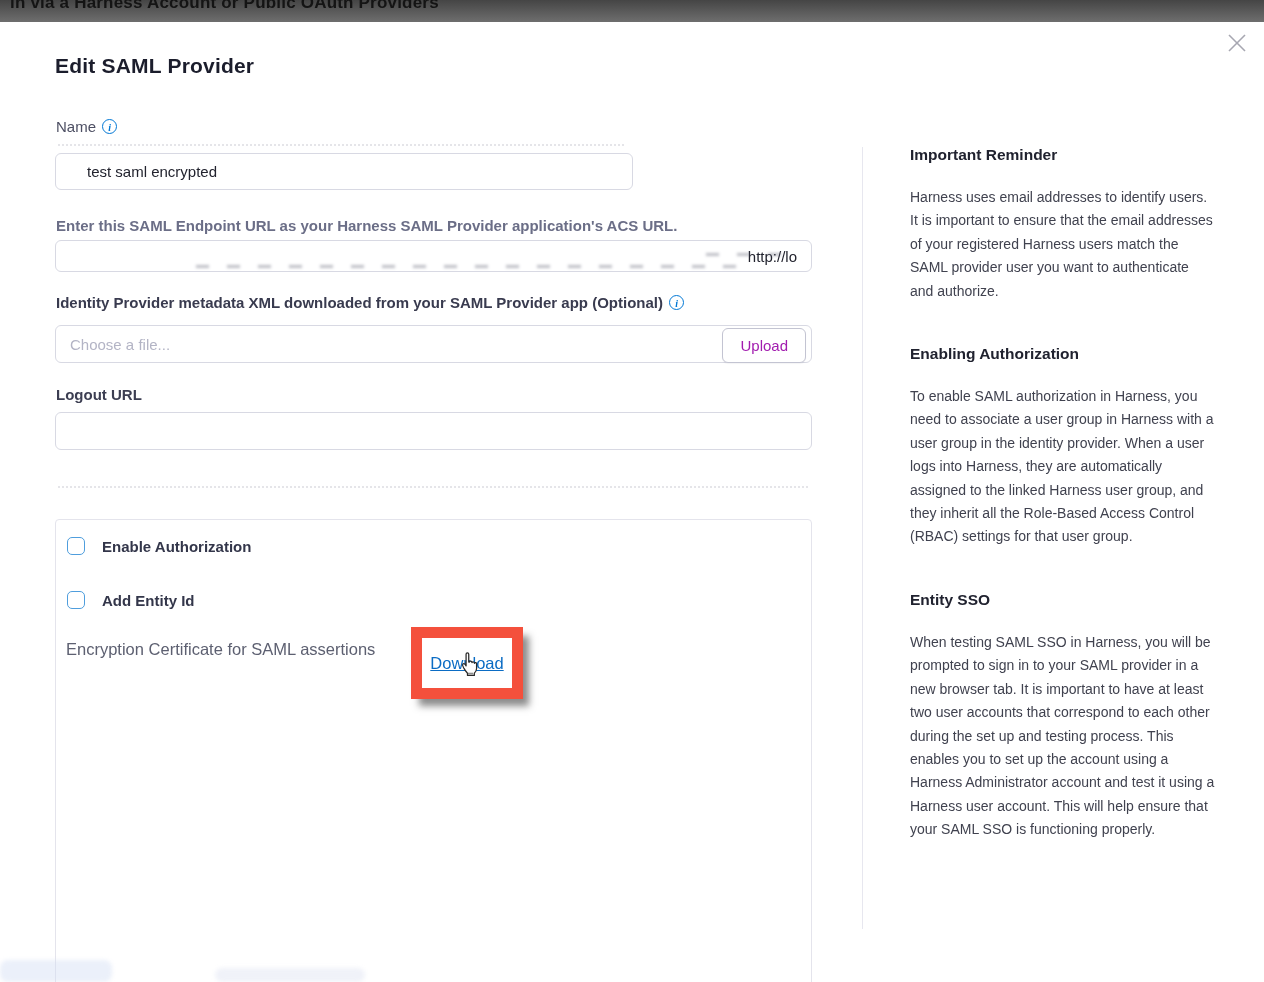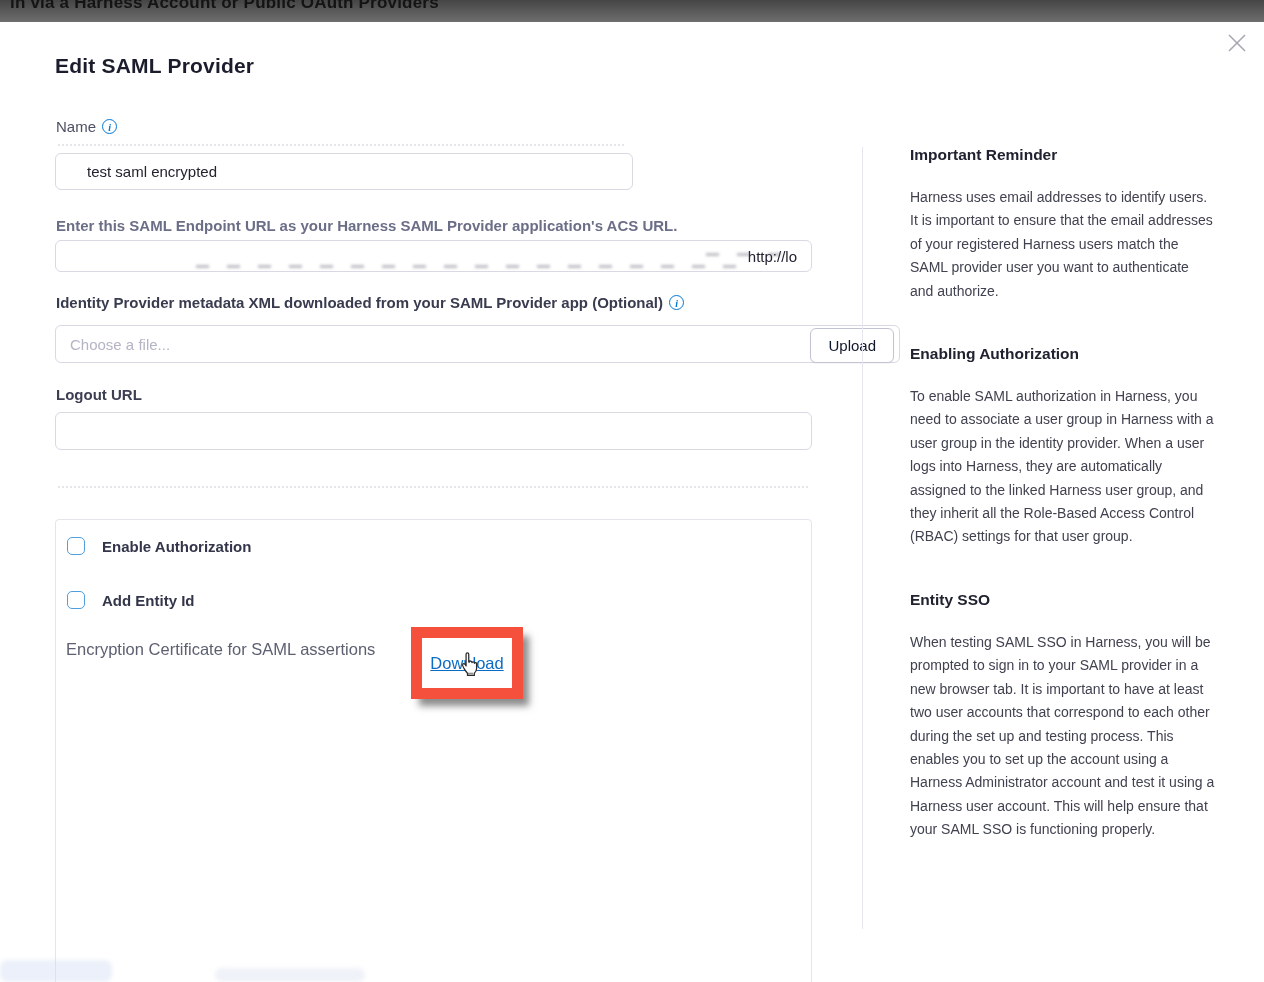--- a/index.html
+++ b/index.html
@@ -54,21 +54,21 @@
     padding:0 14px;font-size:15px;color:#22232e;
   }
   .redact{position:absolute;filter:blur(1.4px);opacity:.55;}
   .redact-dashes{
     height:3px;
     background:repeating-linear-gradient(90deg,rgba(86,88,106,.7) 0 13px,transparent 13px 31px);
   }
   .upload-btn{
     position:absolute;right:5px;top:2px;height:33px;padding:0 17px;
     background:#fff;border:1px solid #c3c4d2;border-radius:6px;
-    font-size:15px;color:#0f172a;display:flex;align-items:center;
+    font-size:15px;color:#a21caf;display:flex;align-items:center;
     cursor:pointer;box-shadow:0 1px 1px rgba(30,30,50,.05);
   }
   .artifact-line{position:absolute;border-top:2px dotted rgba(110,112,135,.18);}
   
   .card{
     position:absolute;left:55px;top:497px;width:757px;height:520px;
     border:1px solid #e4e4ec;border-radius:4px;box-sizing:border-box;background:#fff;
   }
   .cb-row{position:absolute;display:flex;align-items:center;gap:17px;cursor:pointer;}
   .checkbox{
@@ -128,21 +128,21 @@
   <div class="fake-input" style="left:55px;top:218px;width:757px;height:32px;justify-content:flex-end;">
     <span>http://lo</span>
     <div class="redact redact-dashes" style="left:140px;top:24px;width:545px;"></div>
     <div class="redact redact-dashes" style="left:650px;top:12px;width:92px;"></div>
   </div>
 
   <div class="label-row" style="left:56px;top:272px;">
     <span class="lbl-bold-dark">Identity Provider metadata XML downloaded from your SAML Provider app (Optional)</span>
     <span class="info-icon">i</span>
   </div>
-  <div class="fake-input" style="left:55px;top:303px;width:845px;height:38px;color:#b3b4c5;">
+  <div class="fake-input" style="left:55px;top:303px;width:757px;height:38px;color:#b3b4c5;">
     <span>Choose a file...</span>
     <div class="upload-btn">
       <span>Upload</span>
     </div>
   </div>
 
   <div class="label-row" style="left:56px;top:364px;">
     <span class="lbl-semi">Logout URL</span>
   </div>
   <input class="txt-input" style="left: 55px; top: 390px; width: 757px; height: 38px;" value="">

